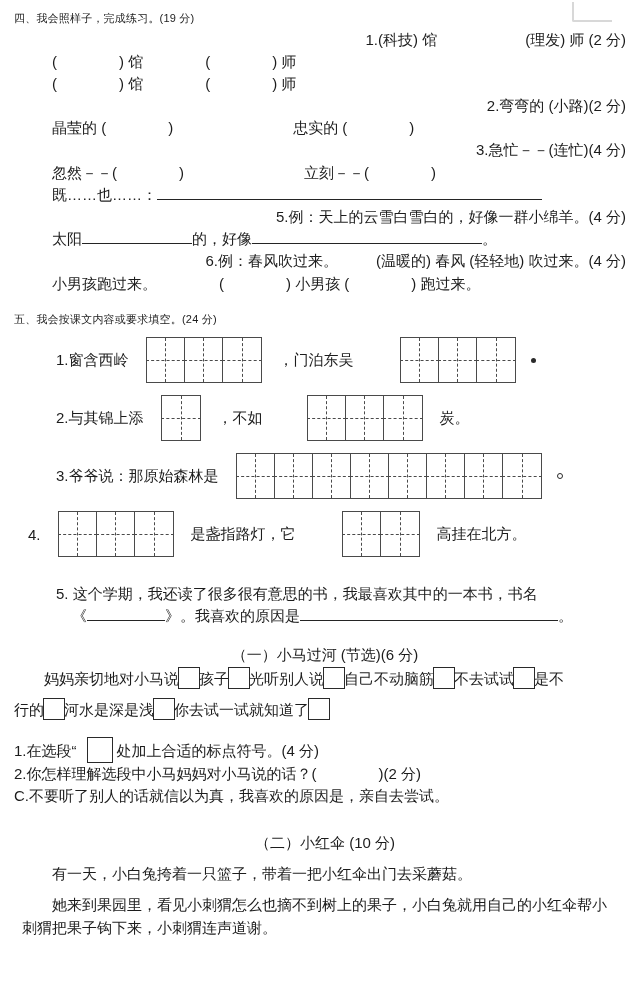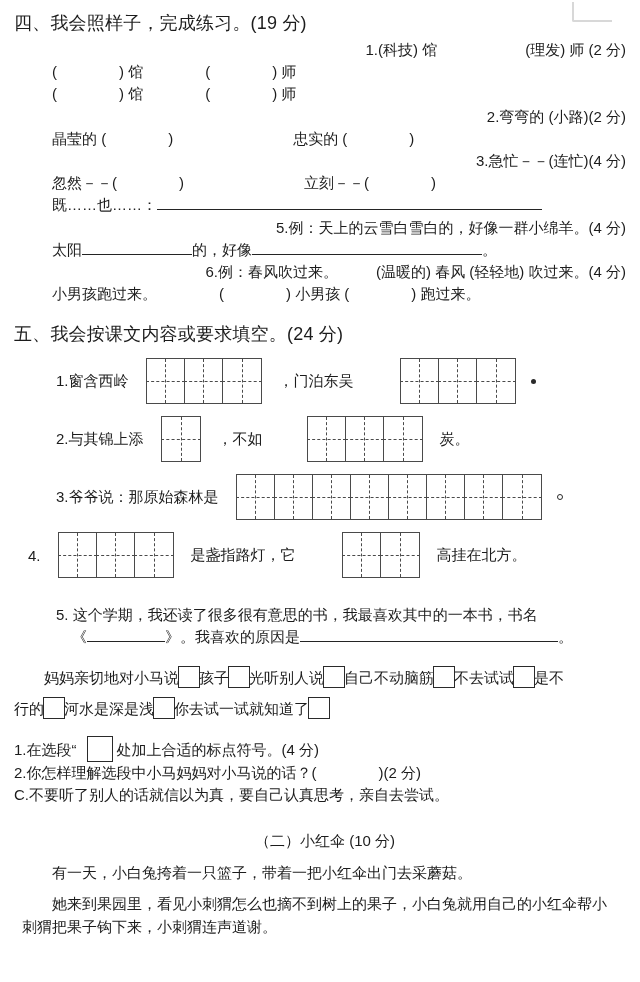--- a/index.html
+++ b/index.html
@@ -22,21 +22,21 @@
     width: 40px; height: 20px;
     border-left: 2px solid #d8d8d8;
     border-bottom: 2px solid #d8d8d8;
     border-bottom-left-radius: 2px;
   }
 
   .page { padding: 10px 14px 0 14px; }
 
   
   .sec-title {
-    font-size: 18px;
+    font-size: 11px;
     line-height: 1.5;
     letter-spacing: .2px;
     margin: 0 0 2px 0;
     white-space: nowrap;
   }
   .line {
     font-size: 15px;
     line-height: 1.48;
     white-space: nowrap;
     margin: 0;
@@ -253,40 +253,41 @@
   <div class="gap-md"></div>
 
   <div class="line" style="padding-left:42px;">5. 这个学期，我还读了很多很有意思的书，我最喜欢其中的一本书，书名</div>
   <div class="line" style="padding-left:58px;">
     <span>《</span><span class="blank" style="width:78px"></span><span>》。我喜欢的原因是</span><span class="blank" style="width:258px"></span><span>。</span>
   </div>
 
   <div class="gap-md"></div>
 
 
+  <div class="line center" style="padding-left:10px;">（一）小马过河 (节选)(6 分)</div>
 
   <div class="line" style="padding-left:30px; margin-top:1px;">
     <span>妈妈亲切地对小马说</span><span class="pbox"></span><span>孩子</span><span class="pbox"></span><span>光听别人说</span><span class="pbox"></span><span>自己不动脑筋</span><span class="pbox"></span><span>不去试试</span><span class="pbox"></span><span>是不</span>
   </div>
 
   <div class="line" style="margin-top:8px;">
     <span>行的</span><span class="pbox"></span><span>河水是深是浅</span><span class="pbox"></span><span>你去试一试就知道了</span><span class="pbox"></span>
   </div>
 
   <div class="gap-md"></div>
 
   <div class="line">
     <span>1.在选段“</span><span class="pbox-lg"></span><span>处加上合适的标点符号。(4 分)</span>
   </div>
 
   <div class="line">
     <span>2.你怎样理解选段中小马妈妈对小马说的话？(</span><span class="sp-m"></span><span>)(2 分)</span>
   </div>
 
-  <div class="line">C.不要听了别人的话就信以为真，要自己认真思考，亲自去尝试。</div>
+  <div class="line">C.不要听了别人的话就信以为真，我喜欢的原因是，亲自去尝试。</div>
 
   <div class="gap-lg"></div>
 
   <div class="line center" style="padding-left:10px;">（二）小红伞 (10 分)</div>
   <div class="para para-indent">有一天，小白兔挎着一只篮子，带着一把小红伞出门去采蘑菇。</div>
   <div class="para para-indent">她来到果园里，看见小刺猬怎么也摘不到树上的果子，小白兔就用自己的小红伞帮小刺猬把果子钩下来，小刺猬连声道谢。</div>
 
 </div>
 
 </body></html>

